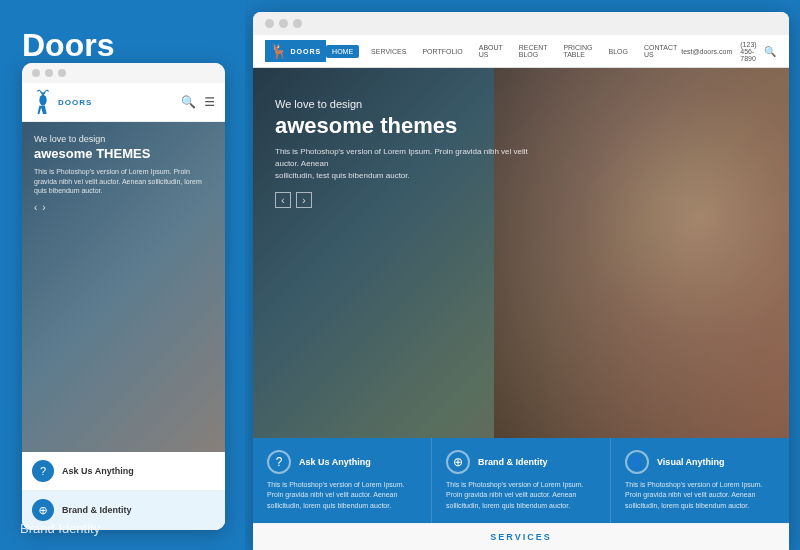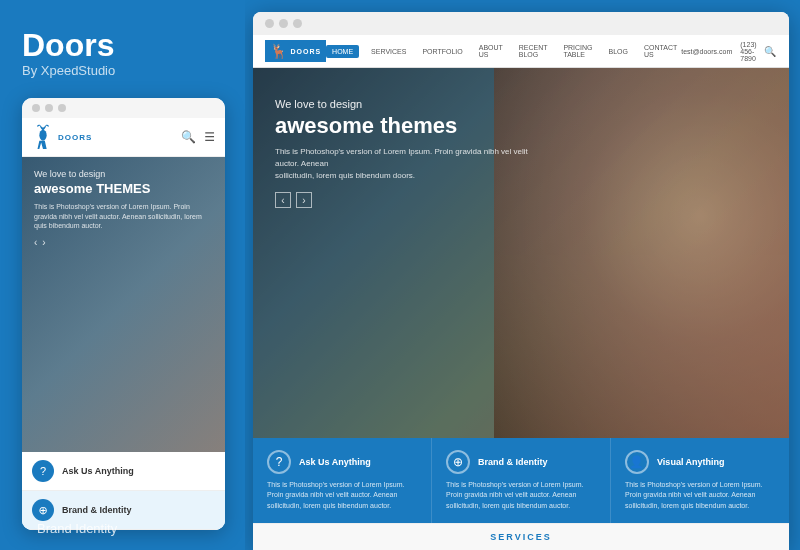--- a/index.html
+++ b/index.html
@@ -179,21 +179,21 @@
     .mobile-card-title {
       font-size: 9px;
       font-weight: bold;
       color: #333;
     }
 
     
     .bottom-label {
       position: absolute;
       bottom: 14px;
-      left: 37px;
+      left: 20px;
       font-size: 13px;
       color: rgba(255,255,255,0.8);
       font-weight: 500;
     }
 
     
     .right-panel {
       flex: 1;
       background: #1a7abf;
       padding: 12px 12px 0 8px;
@@ -409,21 +409,20 @@
       letter-spacing: 2px;
       text-transform: uppercase;
     }
   </style>
 </head>
 <body>
 
 <div class="left-panel">
   <div>
     <div class="brand-title">Doors</div>
-    <div class="brand-by">By XpeedStudio</div>
   </div>
 
   <div class="mobile-mockup">
     <div class="mobile-topbar">
       <div class="mobile-dot"></div>
       <div class="mobile-dot"></div>
       <div class="mobile-dot"></div>
     </div>
 
     <div class="mobile-nav">
@@ -508,21 +507,21 @@
     <div class="desktop-hero">
       <div class="desktop-hero-bg"></div>
       <div class="desktop-hero-overlay"></div>
       <div class="desktop-hero-face"></div>
       <div class="desktop-hero-content">
         <div class="desktop-hero-sub">We love to design</div>
         <div class="desktop-hero-title">awesome THEMES</div>
         <div class="desktop-hero-desc">
           <span>This is Photoshop's version of Lorem Ipsum. Proin gravida nibh vel velit auctor. Aenean</span>
           <br>
-          <span>sollicitudin, lorem quis bibendum doors.</span>
+          <span>sollicitudin, test quis bibendum auctor.</span>
         </div>
         <div class="desktop-hero-arrows">
           <div class="desktop-arrow-btn">‹</div>
           <div class="desktop-arrow-btn">›</div>
         </div>
       </div>
     </div>
 
     <div class="desktop-cards">
       <div class="desktop-card">

